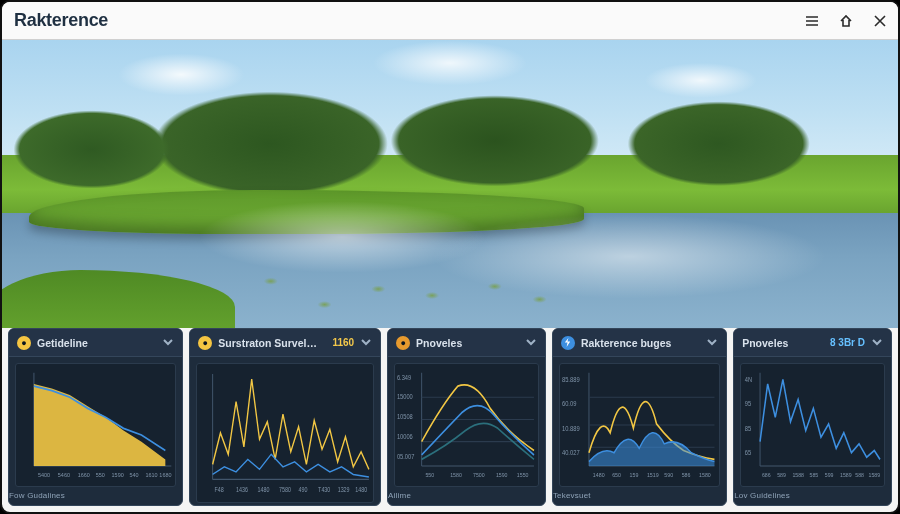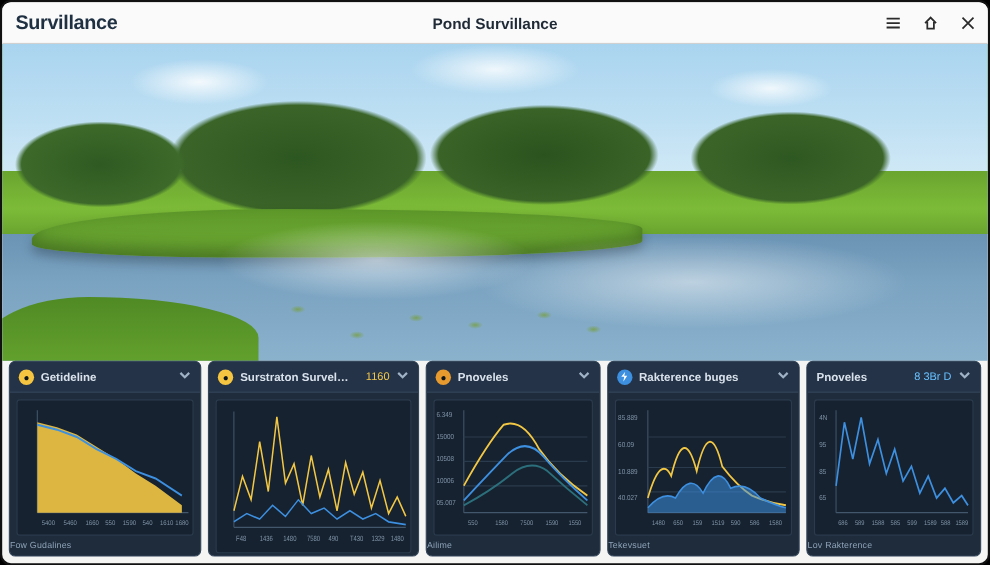--- a/index.html
+++ b/index.html
@@ -89,21 +89,21 @@
     width:14px; height:14px; border-radius:50%; flex:0 0 auto;
     display:flex; align-items:center; justify-content:center; font-size:9px; color:#0b1520;
   }
   .dot.yellow { background:#f5c542; }
   .dot.orange { background:#e79a2e; }
   .dot.blue { background:#3d8fe0; color:#fff; }
   .panel-head .pname {
     color:#d9e2ec; font-size:10.5px; font-weight:600; white-space:nowrap; overflow:hidden; text-overflow:ellipsis;
     flex:1 1 auto;
   }
-  .panel-head .pvalue { color:#f4c94b; font-size:10px; font-weight:400; margin-left:4px; }
+  .panel-head .pvalue { color:#f4c94b; font-size:10px; font-weight:700; margin-left:4px; }
   .panel-head .pvalue.blue { color:#66c0ff;padding-left:12px; }
   .panel-head .chev { flex:0 0 auto; }
   .panel-head .chev svg { width:12px; height:12px; stroke:#9fb2c6; stroke-width:2; fill:none; }
 
   .chart-wrap { flex:1 1 auto; position:relative; margin:6px 6px 2px 6px; background:#16222f; border:1px solid #2b3b4d; border-radius:3px; }
   .chart-wrap svg { position:absolute; inset:0; width:100%; height:100%; }
   .axis { stroke:#42566c; stroke-width:1; }
   .grid { stroke:#2b3b4e; stroke-width:1; }
   .ytick { fill:#7f93a8; font-size:6px; }
   .xtick { fill:#7f93a8; font-size:5.5px; }
@@ -117,22 +117,21 @@
   .panel.w3 { flex:0.95; }
   .panel.w4 { flex:1.05; }
   .panel.w5 { flex:0.95; }
 </style>
 </head>
 <body>
 
 <div class="window">
 
   <div class="header">
-    <div class="title-left">Survillance</div>
-    <div class="title-center">Pond Survillance</div>
+    <div class="title-left">Rakterence</div>
     <div class="win-controls">
       <div class="ico">
         <svg viewBox="0 0 16 16">
             <path d="M2 4h12M2 8h12M2 12h12"></path>
           </svg>
       </div>
       <div class="ico">
         <svg viewBox="0 0 16 16">
             <path d="M3 8l5-5 5 5M5 7v6h6V7"></path>
           </svg>
@@ -313,17 +312,17 @@
               <text x="38" y="102">589</text>
               <text x="54" y="102">1588</text>
               <text x="72" y="102">585</text>
               <text x="88" y="102">599</text>
               <text x="104" y="102">1589</text>
               <text x="120" y="102">588</text>
               <text x="134" y="102">1589</text>
             </g>
         </svg>
       </div>
-      <div class="panel-foot">Lov Rakterence</div>
+      <div class="panel-foot">Lov Guidelines</div>
     </div>
 
   </div>
 </div>
 
 </body></html>

